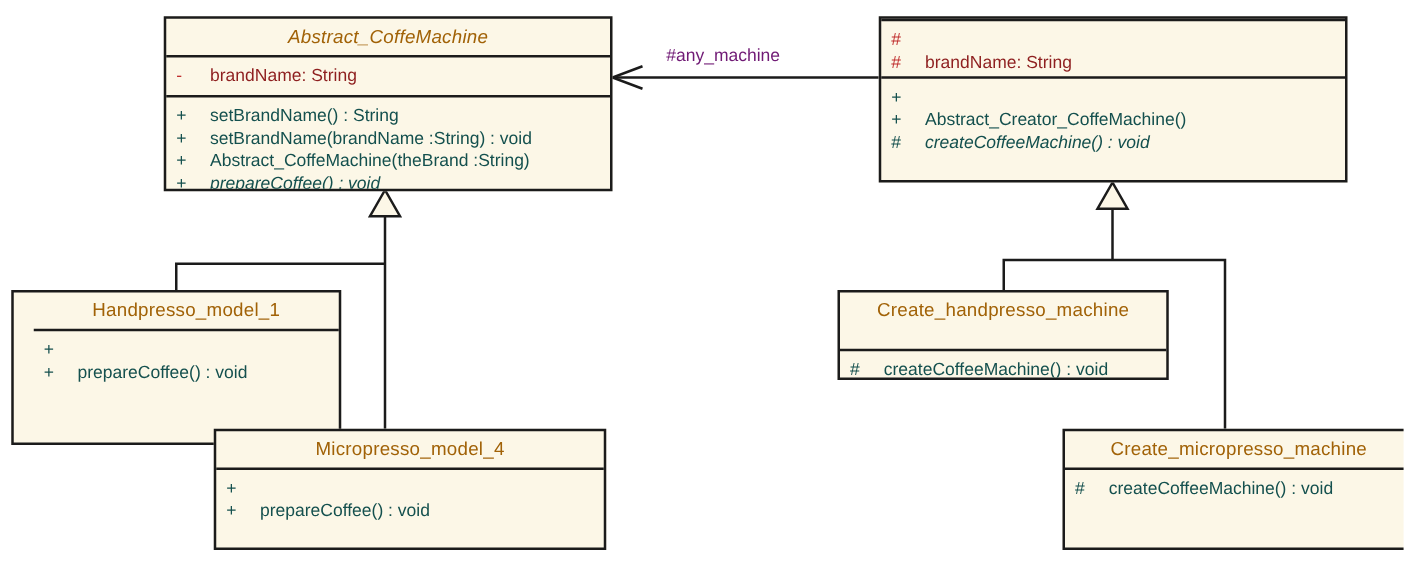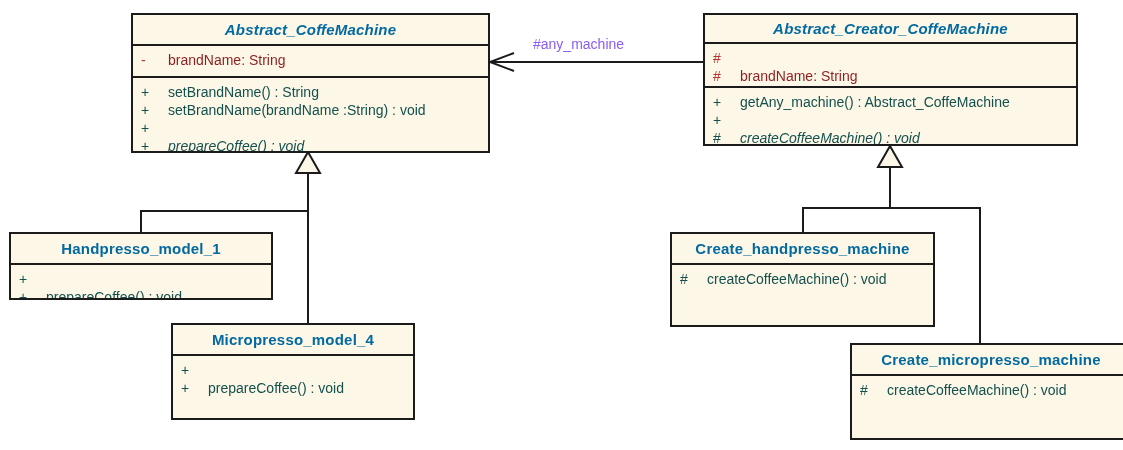--- a/index.html
+++ b/index.html
@@ -10,39 +10,39 @@
   #connectors { position:absolute; left:0; top:0; width:1123px; height:450px; }
 
   .uml-class {
     position:absolute; box-sizing:border-box;
     background:#FCF7E7; border:2px solid #1b1b1b;
     display:flex; flex-direction:column;
   }
   .uml-title {
     flex:none; box-sizing:border-box;
     display:flex; align-items:center; justify-content:center;
-    font-size:15px; font-weight:bold; color:#0369a1;
+    font-size:15px; font-weight:normal; color:#a16207;
     letter-spacing:0.2px; white-space:nowrap;
   }
   .uml-title.abstract { font-style:italic; }
   .compartment {
     box-sizing:border-box; border-top:2px solid #1b1b1b;
     padding:5px 4px 0 8px; overflow:hidden;
   }
   .compartment.grow { flex:1 1 auto; }
   .member { display:flex; font-size:14px; line-height:18px; white-space:nowrap; }
   .member .vis { flex:0 0 27px; }
   .member.attr { color:#8E1F1F; }
   .member.attr .vis { color:#C03030; }
   .member.meth { color:#14504E; }
   .member.abstract-m .txt { font-style:italic; }
   .member.abstract-m .vis { font-style:normal; }
 
   .edge-label {
-    position:absolute; font-size:14px; color:#8b5cf6;
+    position:absolute; font-size:14px; color:#701a75;
     font-weight:normal; white-space:nowrap;
   }
 </style>
 </head>
 <body>
 
 <div id="canvas">
 
   <svg id="connectors" viewBox="0 0 1123 450" xmlns="http://www.w3.org/2000/svg">
 
@@ -78,81 +78,81 @@
       <div class="member meth">
         <span class="vis">+</span>
         <span class="txt">setBrandName() : String</span>
       </div>
       <div class="member meth">
         <span class="vis">+</span>
         <span class="txt">setBrandName(brandName :String) : void</span>
       </div>
       <div class="member meth">
         <span class="vis">+</span>
+        <span class="txt">Abstract_CoffeMachine(theBrand :String)</span>
       </div>
       <div class="member meth abstract-m">
         <span class="vis">+</span>
         <span class="txt">prepareCoffee() : void</span>
       </div>
     </div>
   </div>
 
   <div class="uml-class" style="left:703px; top:13px; width:375px; height:133px;">
-    <div class="uml-title abstract" style="height:27px;">Abstract_Creator_CoffeMachine</div>
     <div class="compartment" style="height:46px;">
       <div class="member attr">
         <span class="vis">#</span>
       </div>
       <div class="member attr">
         <span class="vis">#</span>
         <span class="txt">brandName: String</span>
       </div>
     </div>
     <div class="compartment grow">
       <div class="member meth">
         <span class="vis">+</span>
-        <span class="txt">getAny_machine() : Abstract_CoffeMachine</span>
       </div>
       <div class="member meth">
         <span class="vis">+</span>
+        <span class="txt">Abstract_Creator_CoffeMachine()</span>
       </div>
       <div class="member meth abstract-m">
         <span class="vis">#</span>
         <span class="txt">createCoffeeMachine() : void</span>
       </div>
     </div>
   </div>
 
-  <div class="uml-class" style="left:9px; top:232px; width:264px; height:68px;">
+  <div class="uml-class" style="left:9px; top:232px; width:264px; height:124px;padding-left:16px;">
     <div class="uml-title" style="height:29px;">Handpresso_model_1</div>
     <div class="compartment grow">
       <div class="member meth">
         <span class="vis">+</span>
       </div>
       <div class="member meth">
         <span class="vis">+</span>
         <span class="txt">prepareCoffee() : void</span>
       </div>
     </div>
   </div>
 
-  <div class="uml-class" style="left:171px; top:323px; width:244px; height:97px;justify-content:flex-end;">
+  <div class="uml-class" style="left:171px; top:343px; width:314px; height:97px;justify-content:flex-end;">
     <div class="uml-title" style="height:29px;">Micropresso_model_4</div>
     <div class="compartment grow">
       <div class="member meth">
         <span class="vis">+</span>
       </div>
       <div class="member meth">
         <span class="vis">+</span>
         <span class="txt">prepareCoffee() : void</span>
       </div>
     </div>
   </div>
 
-  <div class="uml-class" style="left:670px; top:232px; width:265px; height:95px;">
+  <div class="uml-class" style="left:670px; top:232px; width:265px; height:72px;gap:16px;">
     <div class="uml-title" style="height:29px;">Create_handpresso_machine</div>
     <div class="compartment grow">
       <div class="member meth">
         <span class="vis">#</span>
         <span class="txt">createCoffeeMachine() : void</span>
       </div>
     </div>
   </div>
 
   <div class="uml-class" style="left:850px; top:343px; width:282px; height:97px;">

